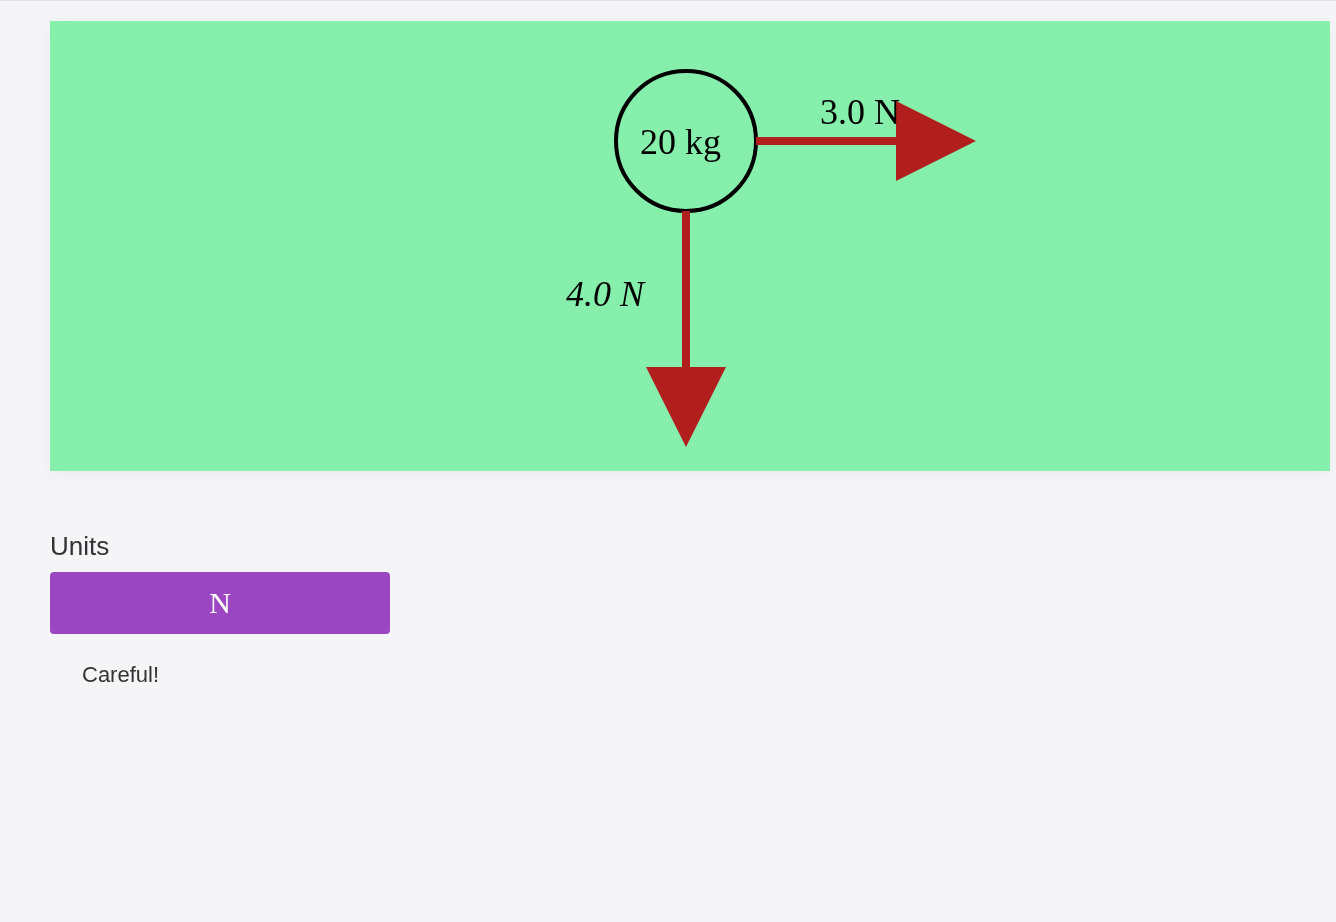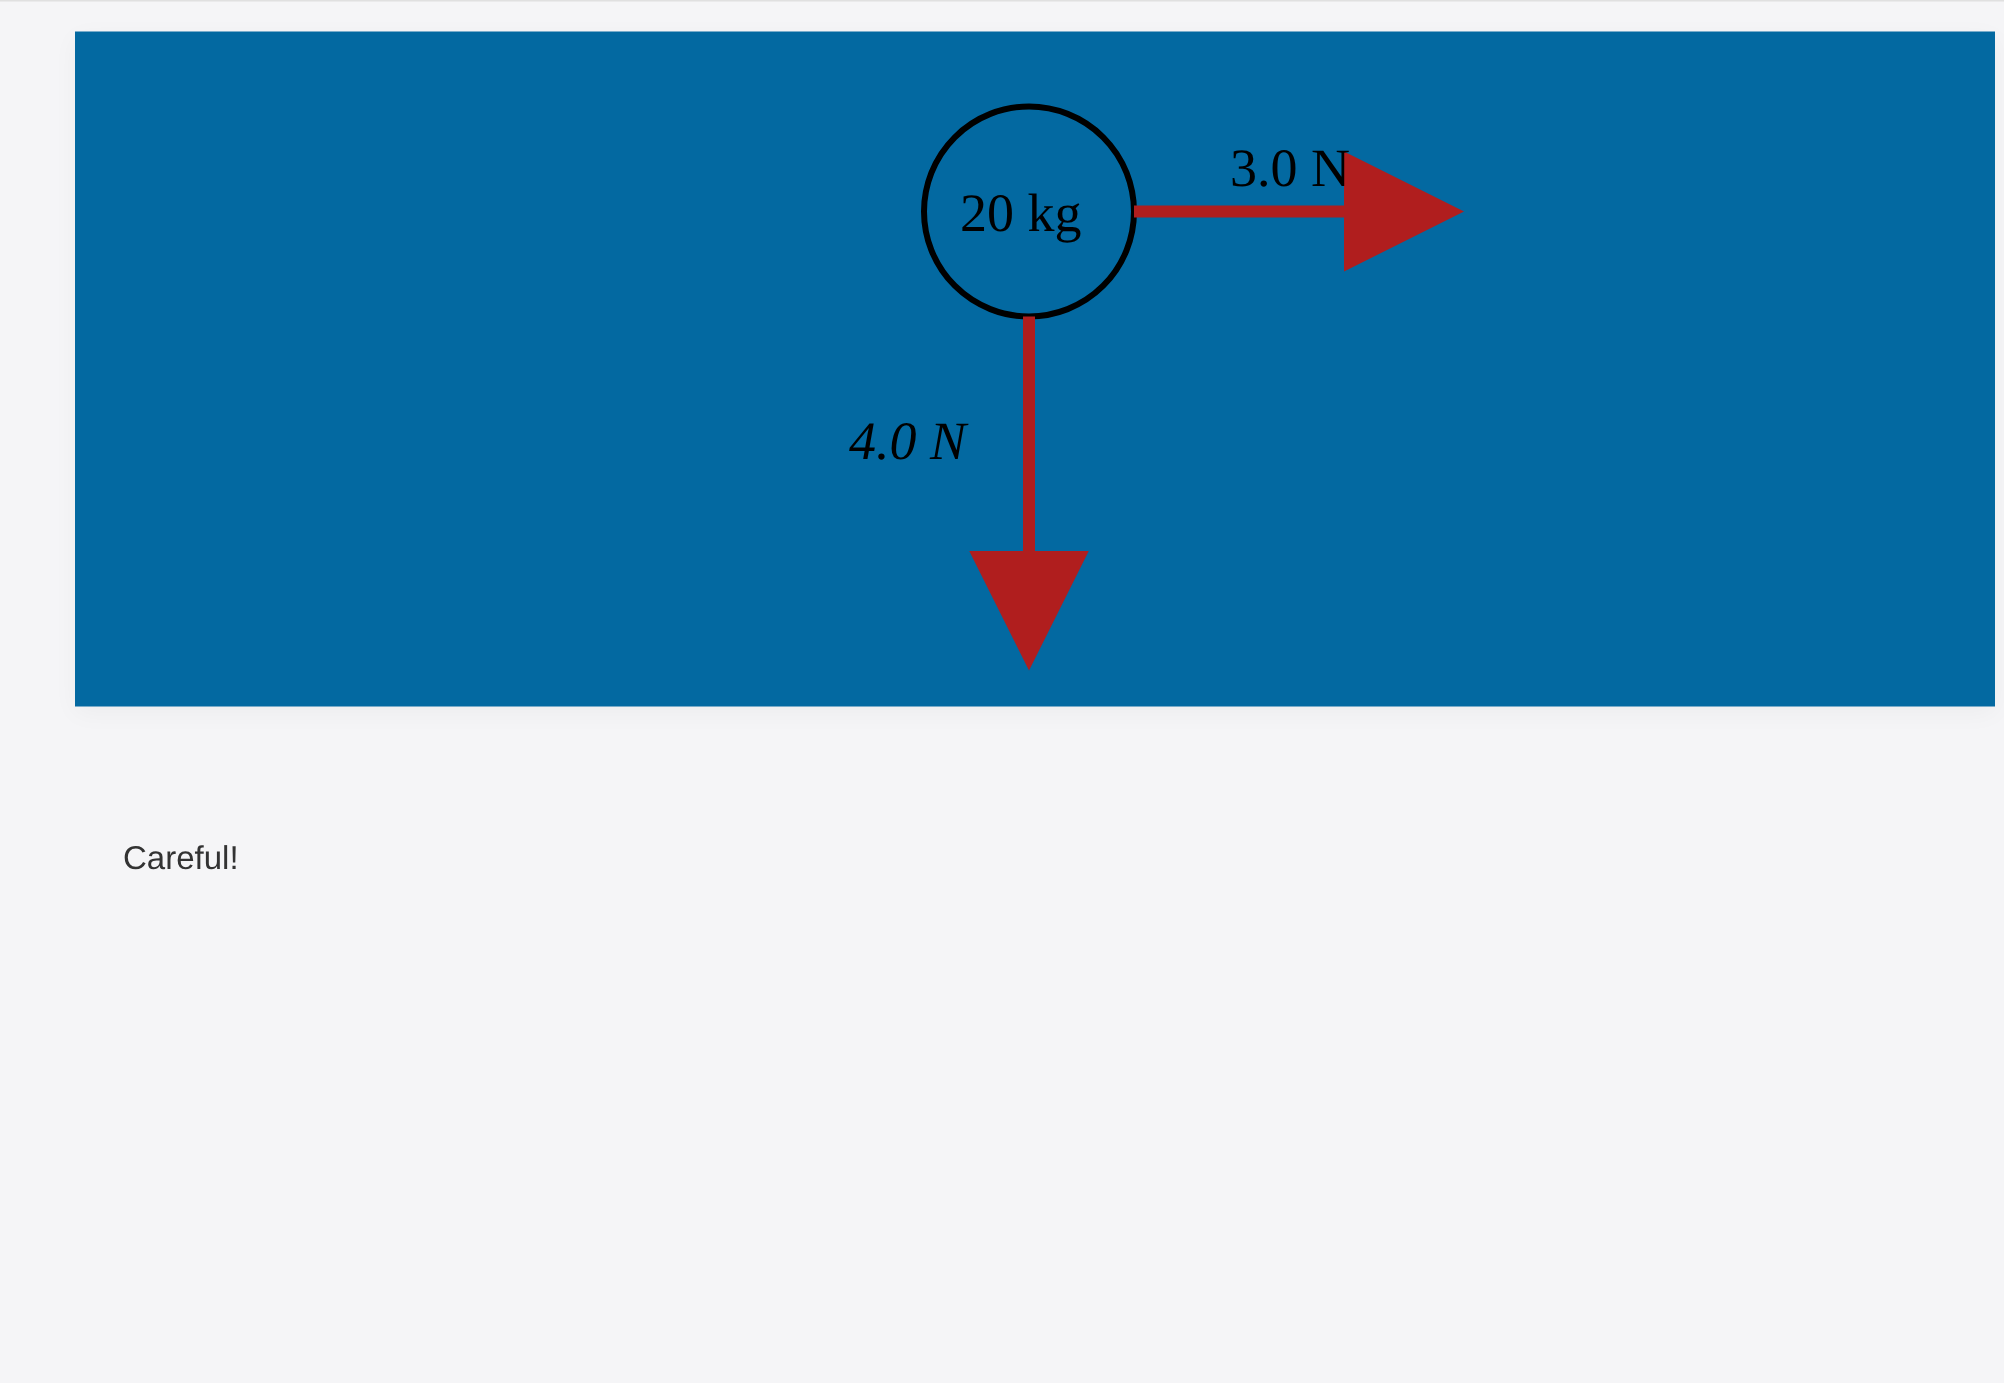--- a/index.html
+++ b/index.html
@@ -10,21 +10,21 @@
     width: 1336px;
     height: 922px;
     color: #333;
   }
   .page {
     padding: 10px 0 0 0;
     border-top: 1px solid #e0e0e0;
   }
   .diagram-panel {
     margin: 10px 0 0 50px;
-    background: #0369a1;
+    background: #86efac;
     width: 1280px;
     height: 450px;
     position: relative;
     box-shadow: 0 4px 16px rgba(0,0,0,0.04);
   }
   .diagram-svg {
     position: absolute;
     top: 0; left: 0;
     width: 100%; height: 100%;
   }
@@ -151,20 +151,24 @@
     </svg>
     <div class="diagram-label label-mass">20 kg</div>
     <div class="diagram-label label-right">3.0 N</div>
     <div class="diagram-label label-down">4.0 N</div>
   </div>
 
   <div class="question-area">
 
     <div class="inputs-row">
 
+      <div class="input-group">
+        <div class="input-label">Units</div>
+        <button class="units-btn">N</button>
+      </div>
     </div>
 
     <div class="feedback">
       <div class="feedback-title">Careful!</div>
     </div>
   </div>
 
 </div>
 
 </body></html>

